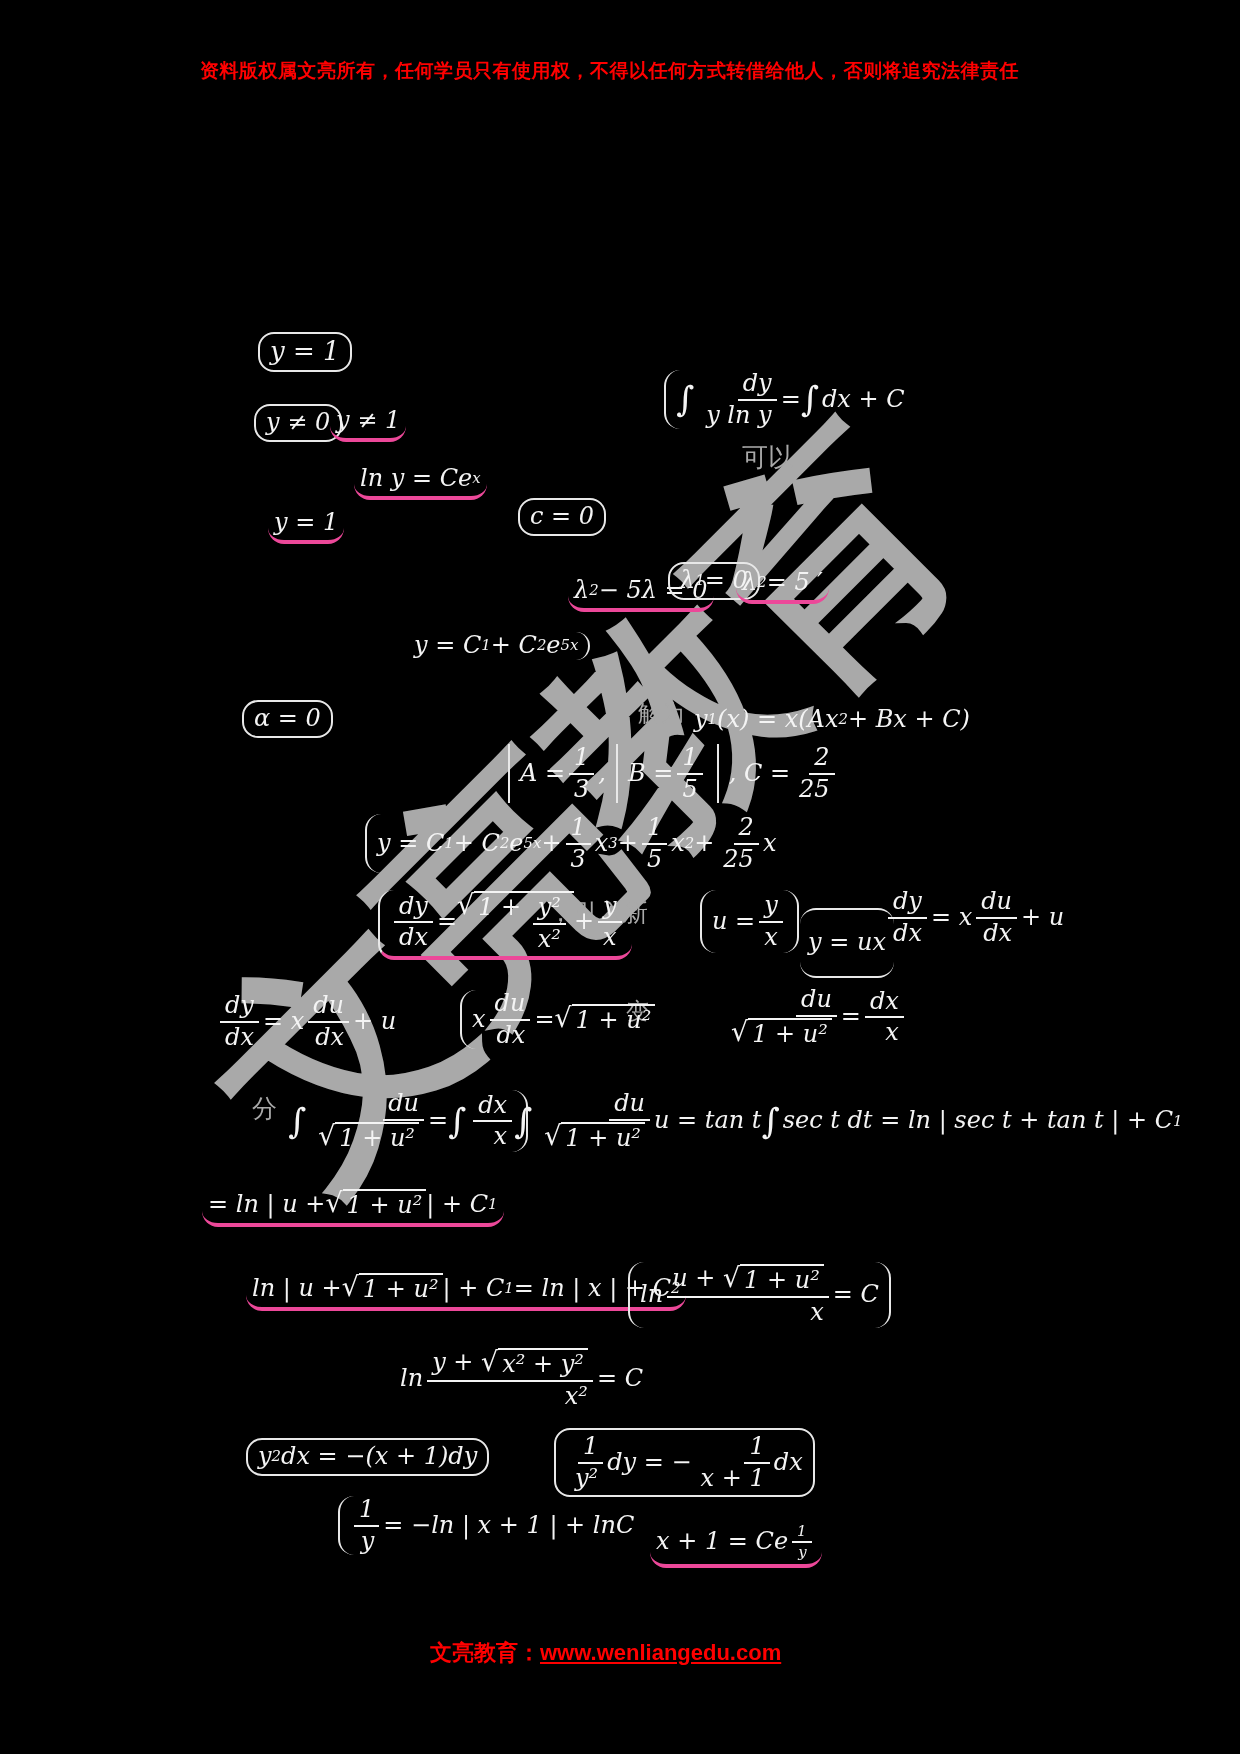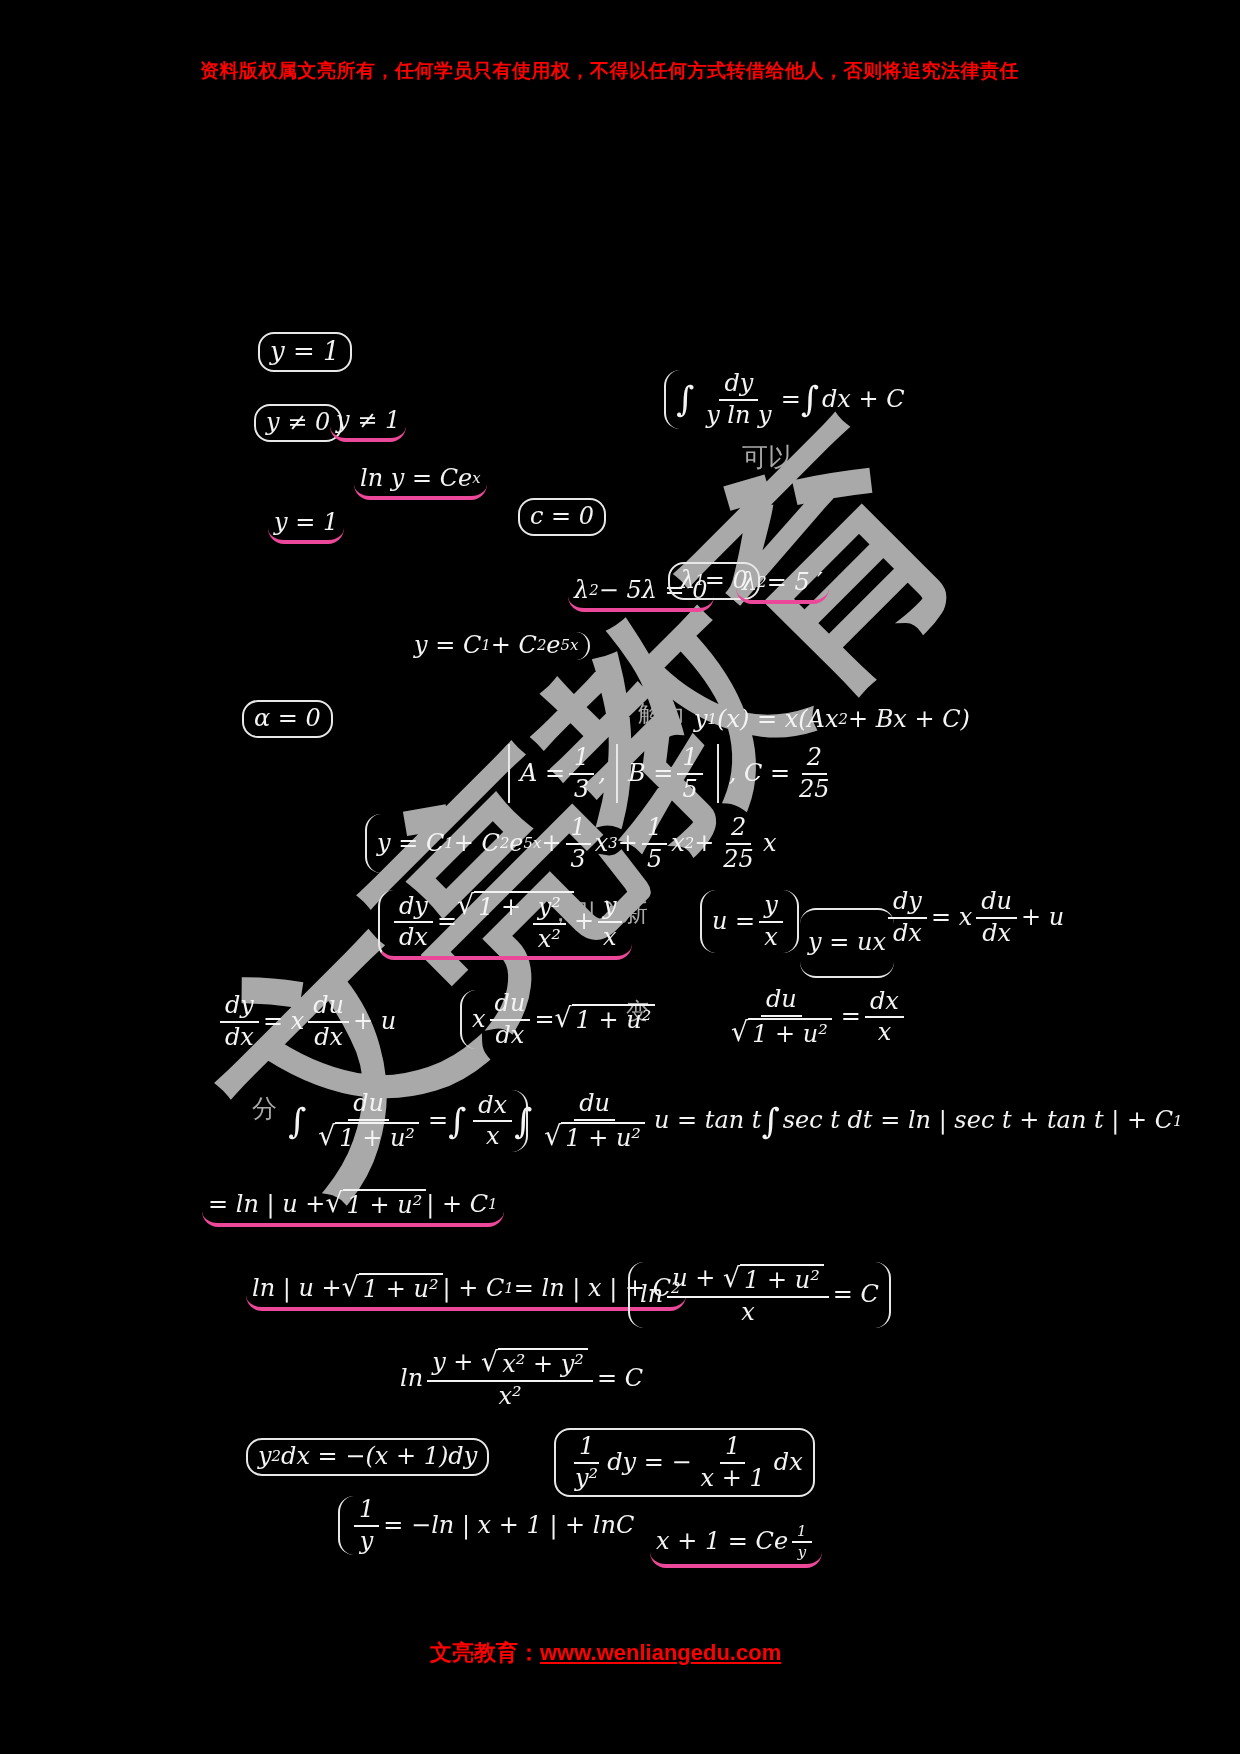--- a/index.html
+++ b/index.html
@@ -17,21 +17,21 @@
           font-family:"Liberation Sans",sans-serif;}
   .formula{position:absolute;display:inline-flex;align-items:center;color:#f4f4f4;
           font-family:"DejaVu Serif","Liberation Serif",serif;font-style:italic;
           white-space:nowrap;z-index:3;line-height:1.15;border-radius:16px;}
   .box{border:2px solid #e8e8e8;padding:3px 10px;}
   .underline{border-bottom:4px solid #ec4899;padding:1px 6px 3px;}
   .bar-left{border-left:2px solid #e8e8e8;padding-left:10px;}
   .bar-right{border-right:2px solid #e8e8e8;padding-right:10px;}
   .bar-lr{border-left:2px solid #e8e8e8;border-right:2px solid #e8e8e8;padding:2px 10px;}
   .over-under{border-top:2px solid #e8e8e8;border-bottom:2px solid #e8e8e8;padding:19px 8px;}
-  .frac{display:inline-flex;flex-direction:column;align-items:center;margin:0 4px;text-align:center;}
+  .frac{display:inline-flex;flex-direction:column;align-items:flex-end;margin:0 4px;text-align:center;}
   .frac>.num{border-bottom:2px solid currentColor;padding:0 5px 1px;}
   .frac>.den{padding:1px 5px 0;}
   .sqrt{display:inline-flex;align-items:flex-start;}
   .sqrt>.rad{font-style:normal;font-size:1.12em;line-height:1;transform:translateY(1px);}
   .sqrt>.cand{border-top:2px solid currentColor;padding:1px 4px 0;}
   .int{font-style:normal;font-size:1.45em;padding-right:3px;line-height:1;}
   .vbar{width:2px;background:#e8e8e8;align-self:stretch;margin:0 10px;}
   sup,sub{font-size:.62em;font-style:italic;}
 </style>
 </head>

